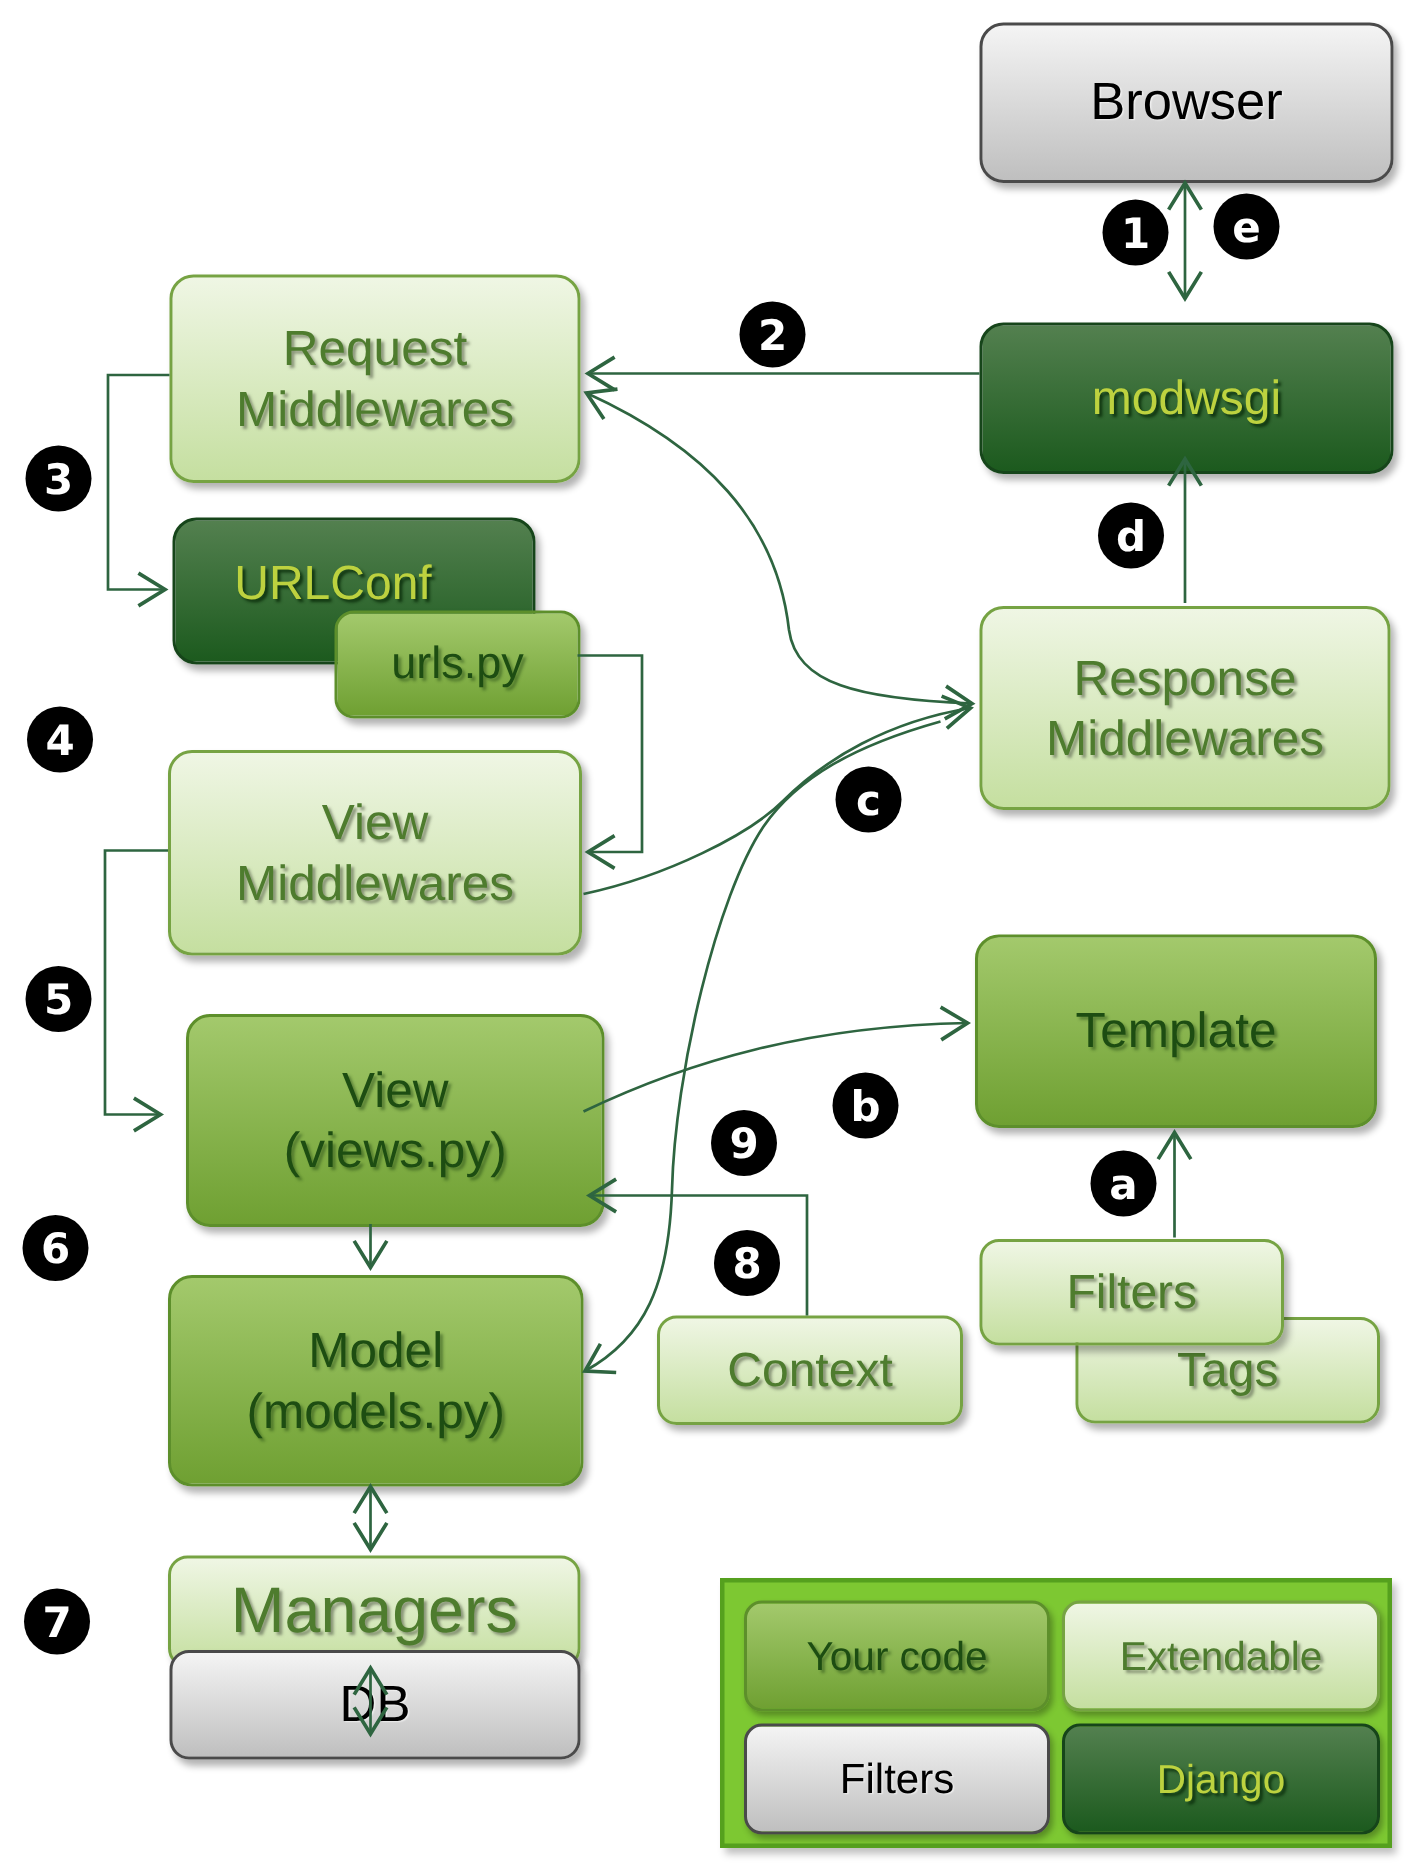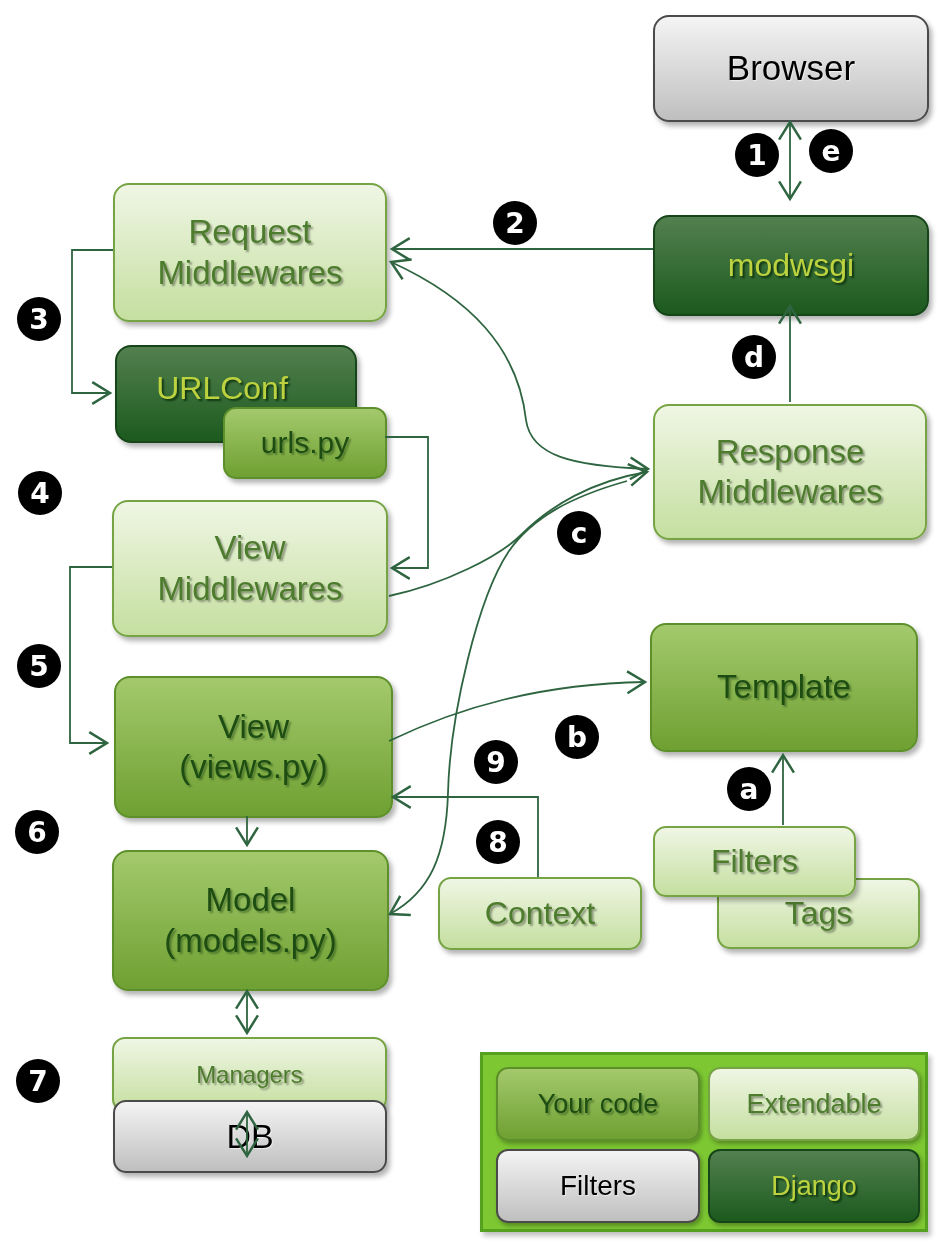--- a/index.html
+++ b/index.html
@@ -42,23 +42,23 @@
     text-shadow:1px 1px 1px rgba(255,255,255,0.6);
     font-size:34px;
   }
   
   #n-browser   {left:653px;top:15px;  width:272px;height:103px;font-size:35px;}
   #n-modwsgi   {left:653px;top:203px; width:272px;height:97px;margin-top:12px;}
   #n-reqmw     {left:113px;top:183px; width:274px;height:139px;padding:0 30px;box-sizing:border-box;}
   #n-urlconf   {left:115px;top:345px; width:242px;height:98px;align-items:flex-start;padding-top:22px;padding-right:46px;box-sizing:border-box;}
   #n-urlspy    {left:223px;top:407px; width:160px;height:68px;font-size:30px;border-radius:13px;}
   #n-viewmw    {left:112px;top:500px; width:276px;height:137px;padding:0 30px;box-sizing:border-box;}
-  #n-view      {left:114px;top:676px; width:275px;height:138px;}
+  #n-view      {left:124px;top:676px; width:275px;height:138px;}
   #n-model     {left:112px;top:850px; width:273px;height:137px;}
-  #n-managers  {left:112px;top:1037px;width:271px;height:71px;font-size:24px;border-radius:13px;}
+  #n-managers  {left:112px;top:1037px;width:271px;height:71px;font-size:43px;border-radius:13px;}
   #n-db        {left:113px;top:1100px;width:270px;height:69px;border-radius:13px;}
   #n-respmw    {left:653px;top:404px; width:274px;height:136px;padding:0 30px;box-sizing:border-box;}
   #n-template  {left:650px;top:623px; width:264px;height:125px;}
   #n-filters   {left:653px;top:826px; width:199px;height:67px;font-size:32px;border-radius:13px;z-index:4;}
   #n-tags      {left:717px;top:878px; width:199px;height:67px;font-size:32px;border-radius:13px;z-index:3;}
   #n-context   {left:438px;top:877px; width:200px;height:69px;font-size:32px;border-radius:13px;}
   #n-urlconf{z-index:2;padding-left:18px;} #n-urlspy{z-index:3;}
   
   #arrows{position:absolute;left:0;top:0;width:950px;height:1248px;z-index:5;pointer-events:none;}
   

